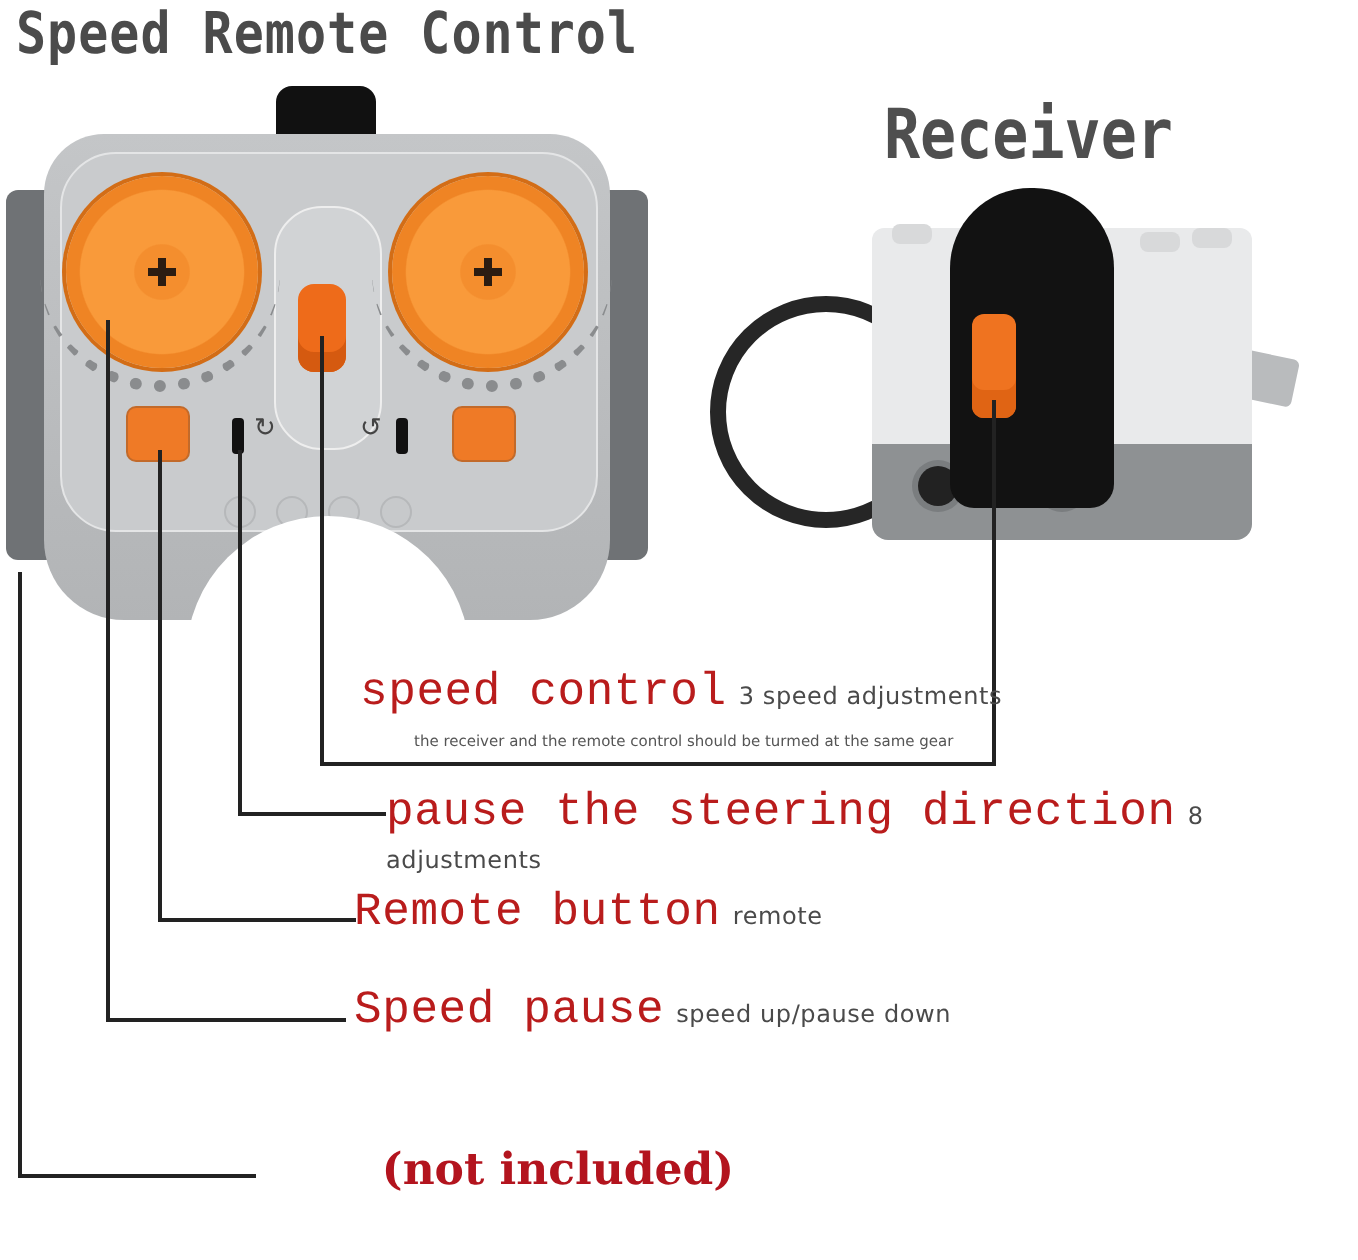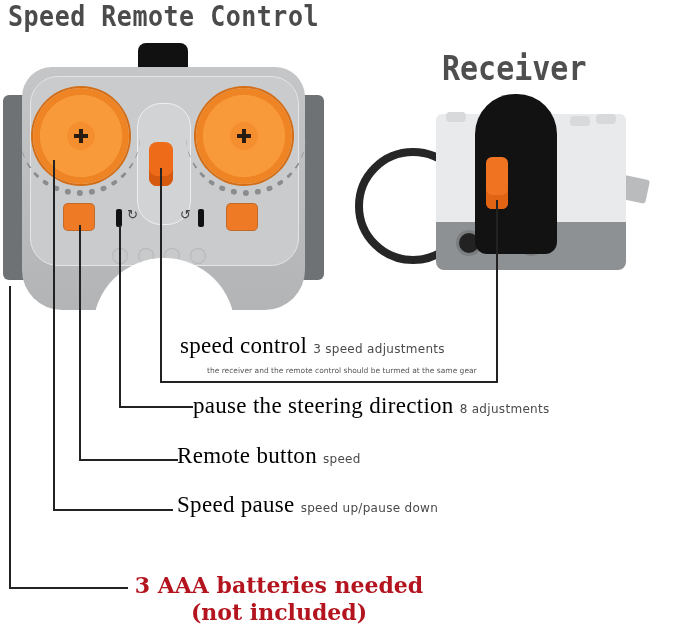--- a/index.html
+++ b/index.html
@@ -5,21 +5,21 @@
   html, body { margin: 0; padding: 0; background: #ffffff; }
   body { width: 679px; height: 630px; position: relative; overflow: hidden;
          font-family: "DejaVu Sans", sans-serif; color: #4a4a4a; }
   .abs { position: absolute; }
 
   .title-main { left: 8px; top: 0px; font-family: "DejaVu Sans Mono", monospace; font-weight: bold;
                 font-size: 25px; color: #4b4b4b; letter-spacing: 0.5px; transform: scaleY(1.15); transform-origin: top left; }
   .title-receiver { left: 442px; top: 48px; font-family: "DejaVu Sans Mono", monospace; font-weight: bold;
                 font-size: 30px; color: #4f4f4f; transform: scaleY(1.15); transform-origin: top left; }
 
-  .label-big { font-family: Liberation Serif, serif; font-size: 23px; color: #000000; white-space: nowrap; letter-spacing: 0.3px; }
+  .label-big { font-family: Liberation Mono, monospace; font-size: 23px; color: #b91c1c; white-space: nowrap; letter-spacing: 0.3px; }
   .label-small { font-family: "DejaVu Sans", sans-serif; font-size: 12px; color: #4a4a4a; margin-left: 6px; letter-spacing: 0.3px; }
   .note { font-family: "DejaVu Sans", sans-serif; font-size: 7.5px; color: #555; white-space: nowrap; }
 
   .battery { font-family: "DejaVu Serif", serif; font-weight: bold; font-size: 22px; color: #b3141e; text-align: center; line-height: 27px; white-space: nowrap; }
 
   .line { position: absolute; background: #222; }
 
   
   .remote-wing { background: #6f7275; border-radius: 6px; }
   .remote-body { left: 22px; top: 67px; width: 283px; height: 243px; background: linear-gradient(#c4c6c8, #b2b4b6);
@@ -126,23 +126,22 @@
 <div class="abs" style="left:180px;top:333px;">
   <span class="label-big">speed control</span><span class="label-small">3 speed adjustments</span>
 </div>
 <div class="abs note" style="left:207px;top:366px;">the receiver and the remote control should be turmed at the same gear</div>
 
 <div class="abs" style="left:193px;top:393px;">
   <span class="label-big">pause the steering direction</span><span class="label-small">8 adjustments</span>
 </div>
 
 <div class="abs" style="left:177px;top:443px;">
-  <span class="label-big">Remote button</span><span class="label-small">speed</span>
+  <span class="label-big">Remote button</span><span class="label-small">remote</span>
 </div>
 
 <div class="abs" style="left:177px;top:492px;">
   <span class="label-big">Speed pause</span><span class="label-small">speed up/pause down</span>
 </div>
 
 <div class="abs battery" style="left:128px;top:572px;width:302px;">
-  <div>3 AAA batteries needed</div>
   <div>(not included)</div>
 </div>
 
 </body></html>

